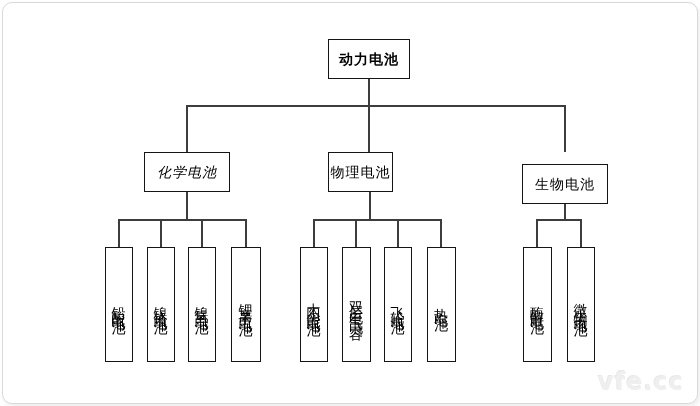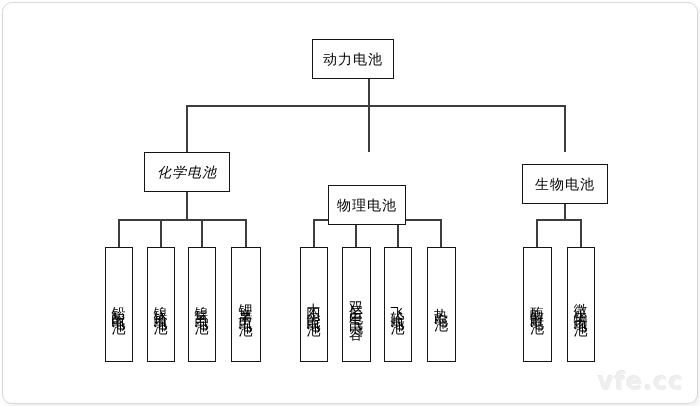--- a/index.html
+++ b/index.html
@@ -24,23 +24,23 @@
   .leaf span {
     writing-mode: vertical-lr;
     text-orientation: upright;
     letter-spacing: 5px;
     line-height: 1;
     font-size: 14px;
   }
   .line { position: absolute; background: #3d3d3d; }
 
   
-  #n-root { left: 312px; top: 39px;  width: 82px; height: 40px; }
+  #n-root { left: 328px; top: 39px;  width: 82px; height: 40px; font-weight: bold; }
   #n-chem { left: 144px; top: 152px; width: 86px; height: 40px; font-style: italic; }
-  #n-phys { left: 328px; top: 152px; width: 78px; height: 40px; margin-top: 33px; }
+  #n-phys { left: 328px; top: 152px; width: 65px; height: 40px; }
   #n-bio  { left: 522px; top: 164px; width: 86px; height: 40px; }
 
   #lf-a1 { left: 105px; top: 247px; width: 28px; height: 115px; }
   #lf-a2 { left: 147px; top: 247px; width: 28px; height: 115px; }
   #lf-a3 { left: 188px; top: 247px; width: 28px; height: 115px; }
   #lf-a4 { left: 231px; top: 247px; width: 30px; height: 115px; }
 
   #lf-b1 { left: 300px; top: 247px; width: 28px; height: 115px; }
   #lf-b2 { left: 342px; top: 247px; width: 29px; height: 115px; }
   #lf-b3 { left: 384px; top: 247px; width: 28px; height: 115px; }

